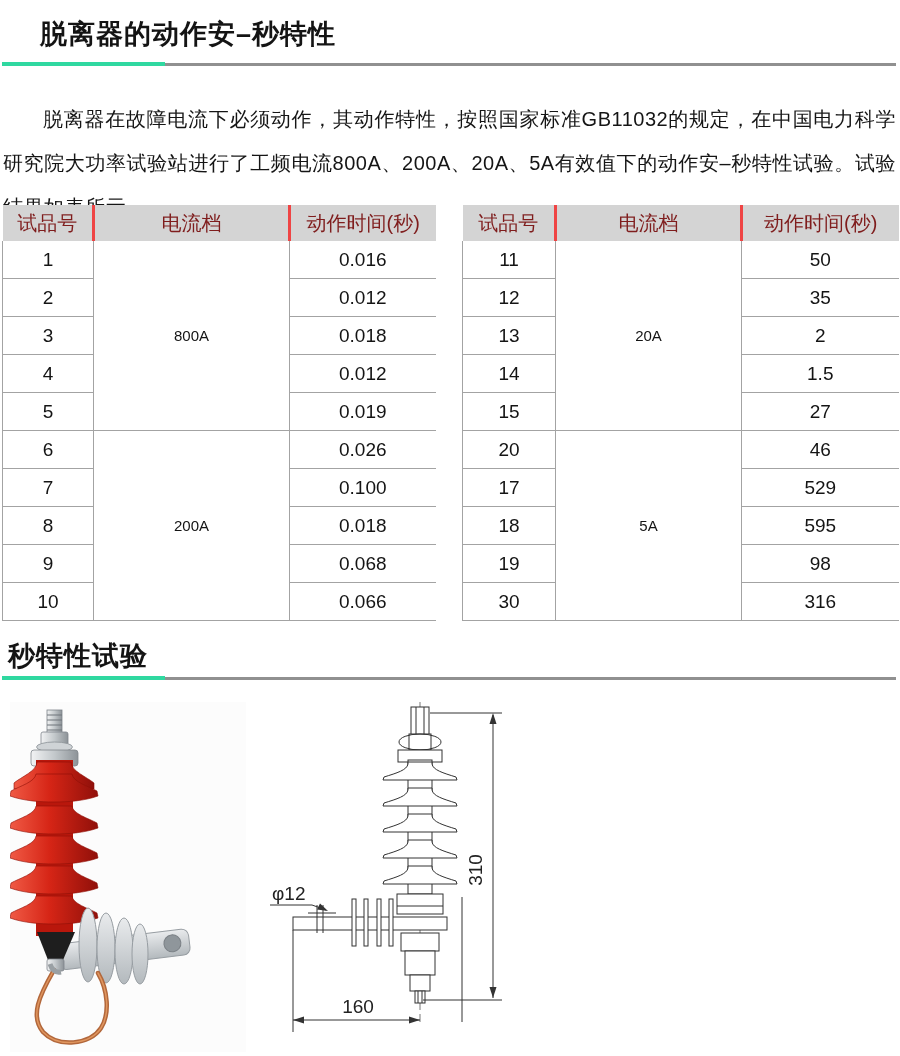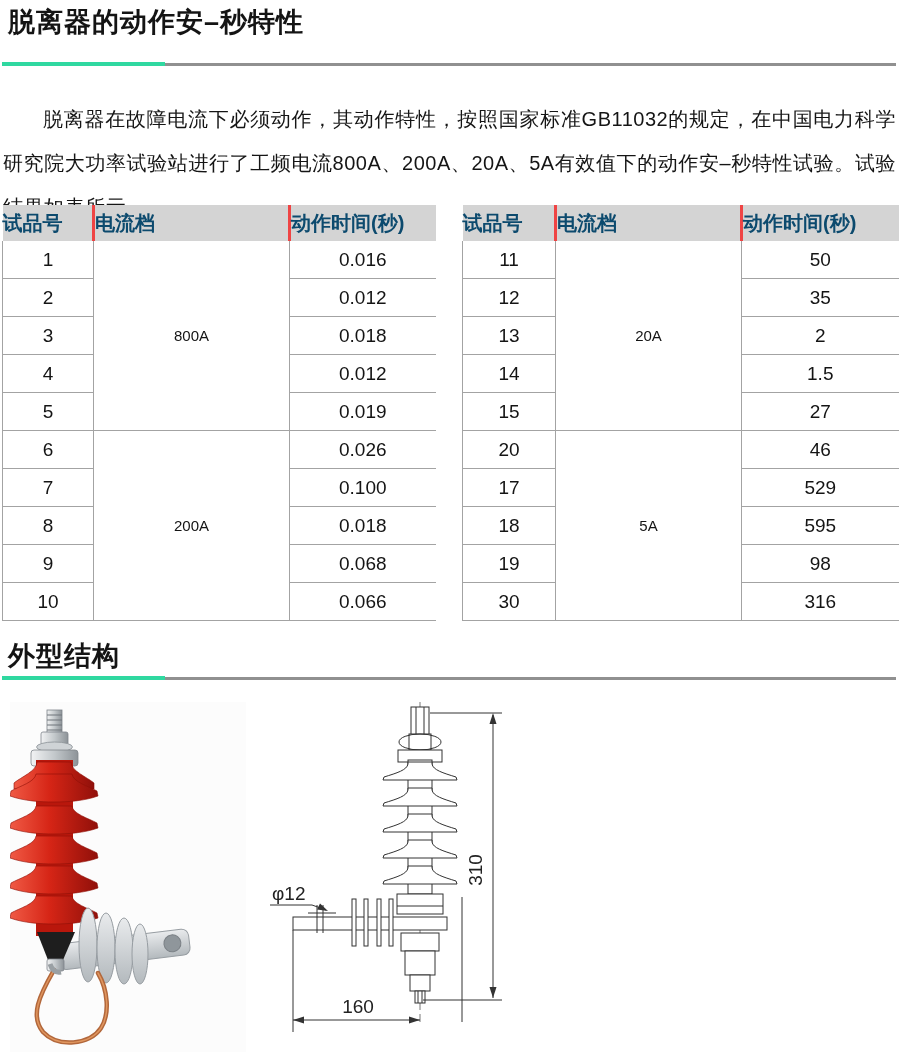--- a/index.html
+++ b/index.html
@@ -3,37 +3,37 @@
 <meta charset="utf-8">
 <style>
   :root{
     --green:#2FD8A0; --rulegray:#909090; --hdrbg:#D4D4D4; --tborder:#A3A3A3;
   }
   html,body{margin:0;padding:0;background:#fff;}
   .page{position:relative;width:900px;height:1056px;background:#fff;overflow:hidden;
         font-family:"Liberation Sans","DejaVu Sans",sans-serif;color:#161616;}
 
   .sec-title{position:absolute;left:8px;font-size:27px;font-weight:700;letter-spacing:1px;color:#141414;}
-  #title1{top:4px;}
+  #title1{top:16px;margin-left:32px;}
   #title2{top:638px;}
   .rule{position:absolute;left:2px;width:894px;height:4px;}
   #rule1{top:62px;} #rule2{top:676px;}
   .rule .g{position:absolute;left:0;top:0;width:163px;height:4px;background:var(--green);}
   .rule .k{position:absolute;left:163px;right:0;top:1px;height:3px;background:var(--rulegray);}
 
   .para{position:absolute;left:3px;top:97px;width:893px;font-size:20px;line-height:44px;
         text-align:justify;text-indent:2em;letter-spacing:.5px;color:#151515;}
 
   table{border-collapse:collapse;position:absolute;top:205px;table-layout:fixed;
         border-bottom:1px solid var(--tborder);}
   #table-left{left:2px;width:433px;}
   #table-right{left:462px;width:436px;}
   #table-left col:nth-child(1){width:91px;} #table-left col:nth-child(2){width:196px;} #table-left col:nth-child(3){width:146px;}
   #table-right col:nth-child(1){width:93px;} #table-right col:nth-child(2){width:186px;} #table-right col:nth-child(3){width:157px;}
-  th{background:var(--hdrbg);height:36px;font-weight:700;font-size:20px;color:#0c4a6e;text-align:left;padding:0;}
+  th{background:var(--hdrbg);height:36px;font-weight:400;font-size:20px;color:#7f1d1d;text-align:center;padding:0;}
   th + th{border-left:3px solid #ef4444;}
   td{height:37px;font-size:19px;text-align:center;padding:0;color:#141414;border-top:1px solid var(--tborder);}
   tbody tr:first-child td{border-top:none;}
   td.c-sample{border-left:1px solid var(--tborder);border-right:1px solid var(--tborder);}
   td.c-current{border-right:1px solid var(--tborder);font-size:15px;}
 
   .figure{position:absolute;}
   #photo{left:10px;top:702px;width:236px;height:350px;}
   #drawing{left:270px;top:700px;width:250px;height:340px;}
   svg{display:block;}
@@ -165,21 +165,21 @@
           <td class="c-sample">19</td>
           <td class="c-time">98</td>
         </tr>
         <tr>
           <td class="c-sample">30</td>
           <td class="c-time">316</td>
         </tr>
       </tbody>
   </table>
 
-  <div class="sec-title" id="title2">外型结构</div>
+  <div class="sec-title" id="title2">秒特性试验</div>
   <div class="rule" id="rule2">
     <span class="g"></span>
     <span class="k"></span>
   </div>
 
   <div class="figure" id="photo">
     <svg viewBox="0 0 236 350" width="236" height="350">
       <defs>
         <linearGradient id="redG" x1="0" y1="0" x2="1" y2="0">
           <stop offset="0" stop-color="#f05a45"></stop>

